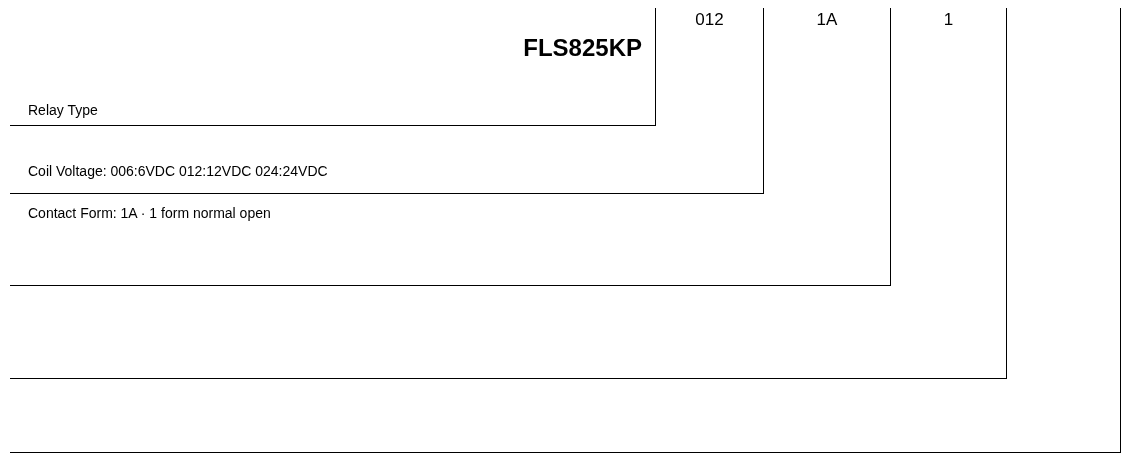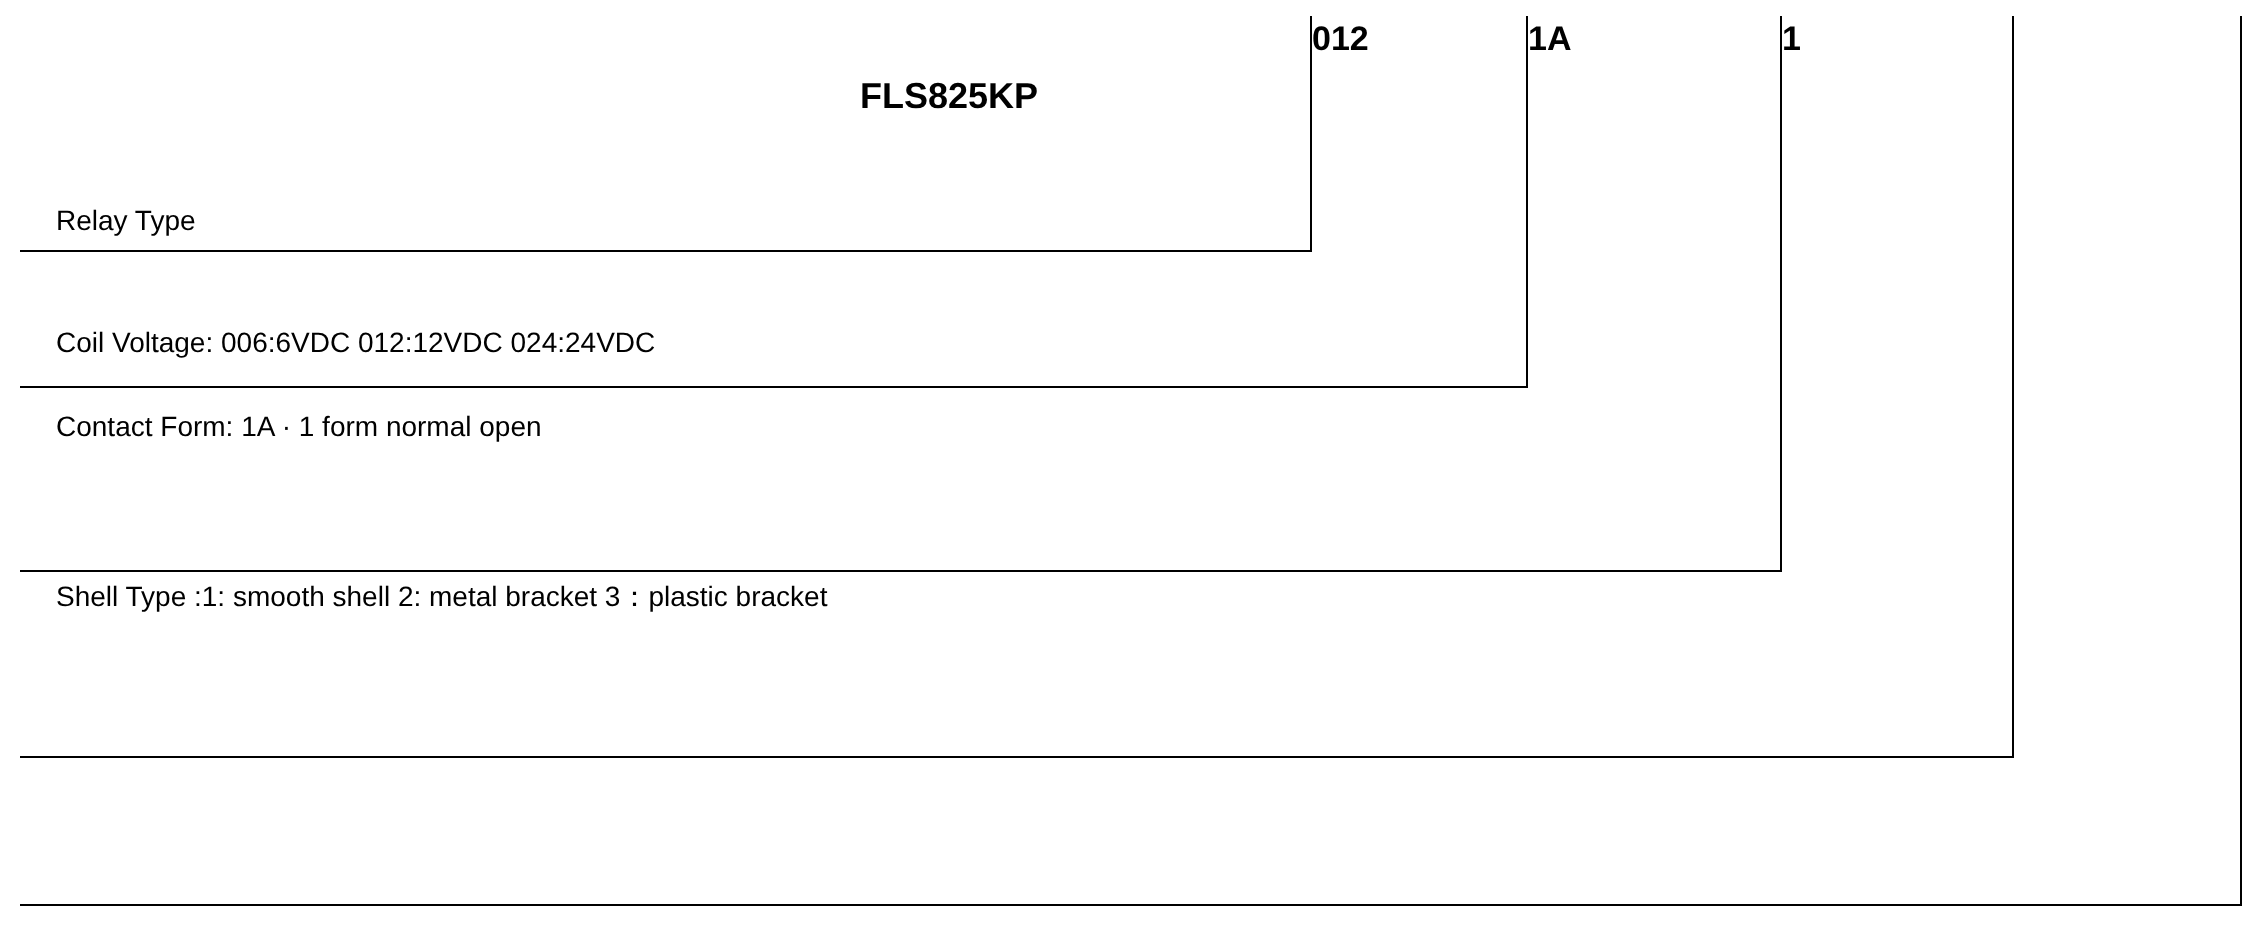--- a/index.html
+++ b/index.html
@@ -23,31 +23,32 @@
   }
   .hline {
     position: absolute;
     height: 1px;
     background: #000000;
   }
   .code {
     position: absolute;
     top: 10px;
     font-size: 17px;
-    font-weight: bold;
+    font-weight: normal;
+    text-align: center;
     line-height: 20px;
   }
   .base-code {
     position: absolute;
     left: 430px;
     width: 212px;
     top: 38px;
-    font-size: 18px;
+    font-size: 24px;
     font-weight: bold;
-    text-align: left;
+    text-align: right;
     line-height: 20px;
   }
   .row-label {
     position: absolute;
     left: 28px;
     font-size: 14px;
     line-height: 20px;
     white-space: nowrap;
   }
   
@@ -92,15 +93,14 @@
 
   <div class="hline h-relay"></div>
   <div class="hline h-coil"></div>
   <div class="hline h-contact"></div>
   <div class="hline h-shell"></div>
   <div class="hline h-material"></div>
 
   <div class="row-label label-0">Relay Type</div>
   <div class="row-label label-1">Coil Voltage: 006:6VDC 012:12VDC 024:24VDC</div>
   <div class="row-label label-2">Contact Form: 1A · 1 form normal open</div>
-  <div class="row-label label-3">Shell Type :1: smooth shell 2: metal bracket 3：plastic bracket</div>
 
 </div>
 
 </body></html>

